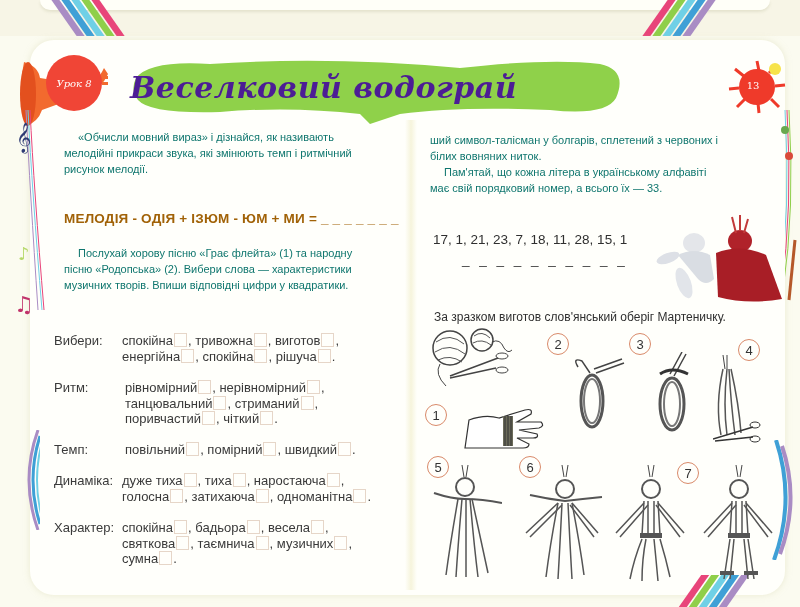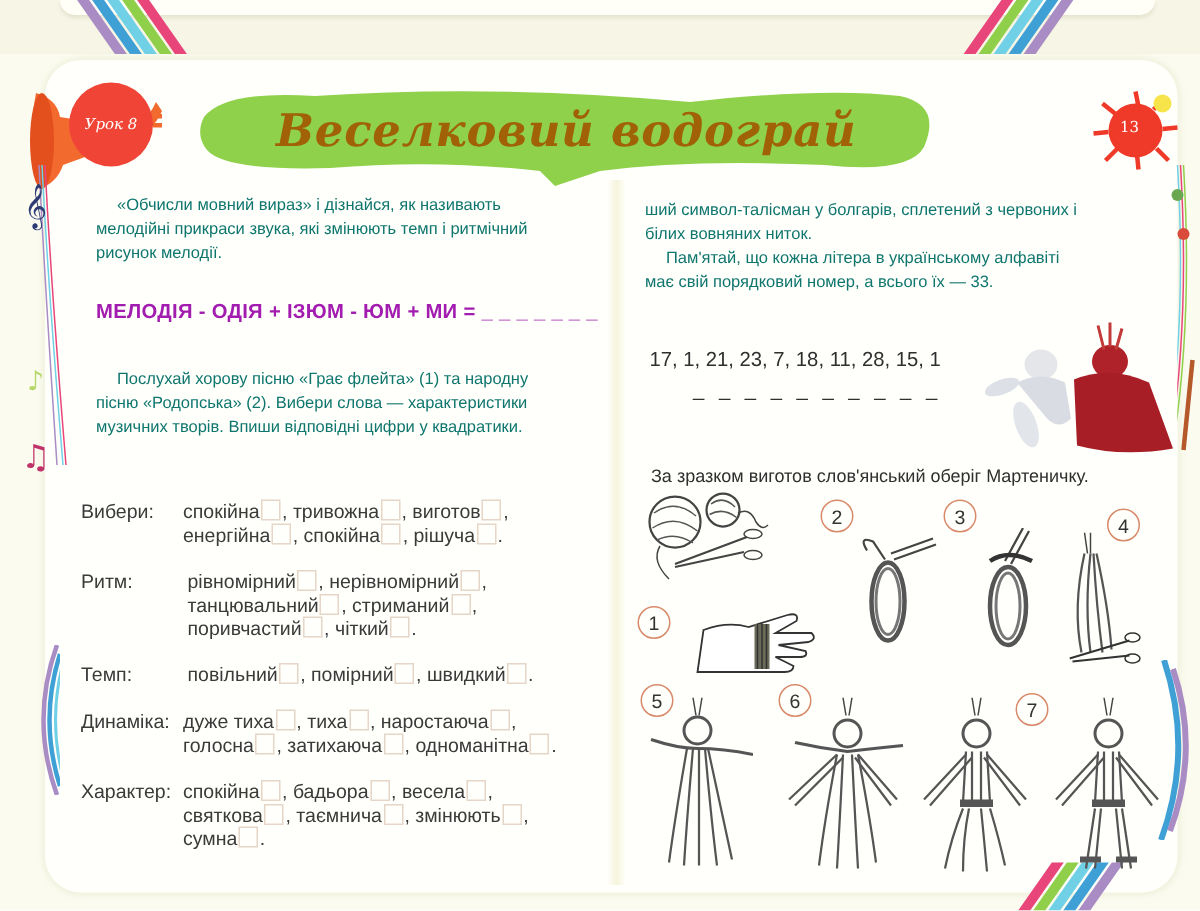--- a/index.html
+++ b/index.html
@@ -30,23 +30,23 @@
     .col-divider {
       position: absolute; left: 405px; top: 120px; width: 12px; height: 470px;
       background: linear-gradient(90deg, #fffffb, #f6f4dc 50%, #fffffb);
     }
     
     .banner {
       position: absolute; left: 130px; top: 58px; width: 495px; height: 62px;
     }
     .banner svg { position: absolute; left: 0; top: 0; }
     .banner-title {
-      position: absolute; left: 0; top: 12px; width: 100%; text-align: center;
+      position: absolute; left: 0; top: 12px; width: 100%; text-align: left;
       font-family: "DejaVu Serif", serif; font-style: italic; font-weight: bold;
-      font-size: 30px; color: #a16207; letter-spacing: 0.5px;
+      font-size: 30px; color: #4c1d95; letter-spacing: 0.5px;
     }
     .horn { position: absolute; left: 16px; top: 52px; }
     .lesson-badge {
       position: absolute; left: 46px; top: 55px; width: 56px; height: 56px;
       border-radius: 50%; background: #f04536;
       display: flex; align-items: center; justify-content: center;
     }
     .lesson-label {
       font-family: "DejaVu Serif", serif; font-style: italic;
       font-size: 10px; color: #ffffff;
@@ -54,22 +54,22 @@
     .page-num-splat { position: absolute; left: 723px; top: 55px; }
     .page-num {
       position: absolute; left: 738px; top: 80px; width: 30px; text-align: center;
       font-family: "DejaVu Serif", serif; font-size: 10px; color: #fff;
     }
     .decor { position: absolute; }
     
     .para { position: absolute; font-size: 11px; line-height: 16px; color: #0f766e; text-align: justify; }
     .para .indent { display: inline-block; width: 14px; }
     .formula {
-      position: absolute; left: 64px; top: 200px; font-weight: bold;
-      font-size: 13.5px; color: #a21caf; letter-spacing: 0.2px;
+      position: absolute; left: 64px; top: 211px; font-weight: bold;
+      font-size: 13.5px; color: #a16207; letter-spacing: 0.2px;
     }
     .char-row { position: absolute; font-size: 13px; line-height: 15.5px; color: #3a3a3a; }
     .char-label { position: absolute; left: 0; top: 0; }
     .char-items { position: absolute; top: 0; }
     .opt { white-space: nowrap; }
     .box {
       display: inline-block; width: 13px; height: 14px; vertical-align: -2px;
       border: 1px solid #e6d6c8; background: #fffffb; margin: 0 1px 0 1px;
     }
     .code-seq { position: absolute; left: 433px; top: 232px; font-size: 13.5px; color: #2f2f2f; }
@@ -247,21 +247,21 @@
     <span class="char-label">Характер:</span>
     <div class="char-items" style="left:68px;">
       <div>
         <span class="opt">спокійна</span><span class="box"></span>,
         <span class="opt">бадьора</span><span class="box"></span>,
         <span class="opt">весела</span><span class="box"></span>,
       </div>
       <div>
         <span class="opt">святкова</span><span class="box"></span>,
         <span class="opt">таємнича</span><span class="box"></span>,
-        <span class="opt">змінюють</span><span class="box"></span>,
+        <span class="opt">музичних</span><span class="box"></span>,
       </div>
       <div>
         <span class="opt">сумна</span><span class="box"></span>.
       </div>
     </div>
   </div>
 
   <div class="para" style="left:430px;top:132px;width:350px;">
     <div>ший символ-талісман у болгарів, сплетений з червоних і</div>
     <div>білих вовняних ниток.</div>

